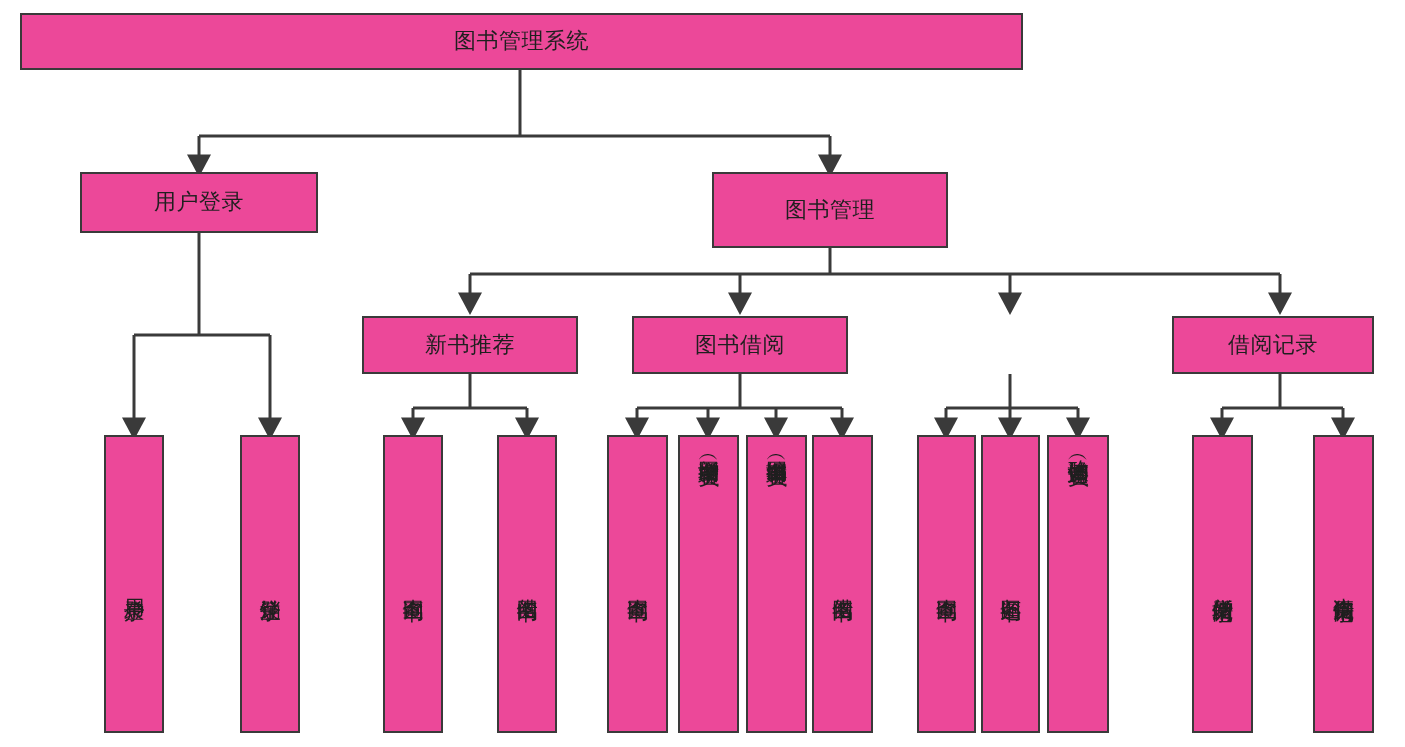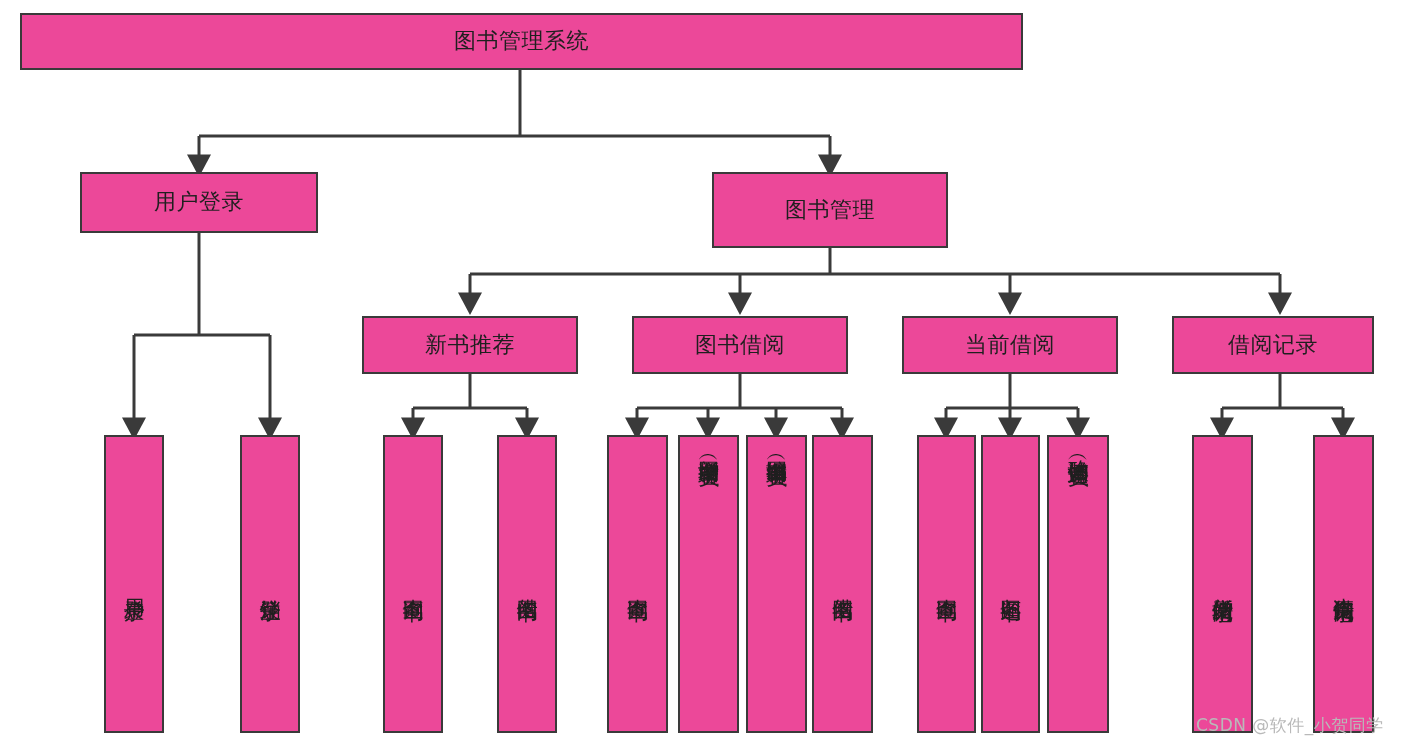--- a/index.html
+++ b/index.html
@@ -140,23 +140,20 @@
   <div class="node" style="left:712px; top:172px; width:236px; height:76px;">
     <span class="label">图书管理</span>
   </div>
 
   <div class="node" style="left:362px; top:316px; width:216px; height:58px;">
     <span class="label">新书推荐</span>
   </div>
   <div class="node" style="left:632px; top:316px; width:216px; height:58px;">
     <span class="label">图书借阅</span>
   </div>
-  <div class="node" style="left:902px; top:316px; width:216px; height:58px;">
-    <span class="label">当前借阅</span>
-  </div>
   <div class="node" style="left:1172px; top:316px; width:202px; height:58px;">
     <span class="label">借阅记录</span>
   </div>
 
   <div class="node vertical centered" style="left:104px; top:435px; width:60px; height:298px;">
     <span class="label">用户登录</span>
   </div>
   <div class="node vertical centered" style="left:240px; top:435px; width:60px; height:298px;">
     <span class="label">注销登录</span>
   </div>
@@ -191,15 +188,14 @@
     <span class="label">确认归还（管理员）</span>
   </div>
 
   <div class="node vertical centered" style="left:1192px; top:435px; width:61px; height:298px;">
     <span class="label">新增借阅记录</span>
   </div>
   <div class="node vertical centered" style="left:1313px; top:435px; width:61px; height:298px;">
     <span class="label">查询借阅记录</span>
   </div>
 
-  <div class="watermark">CSDN @软件_小贺同学</div>
 
 </div>
 
 </body></html>

